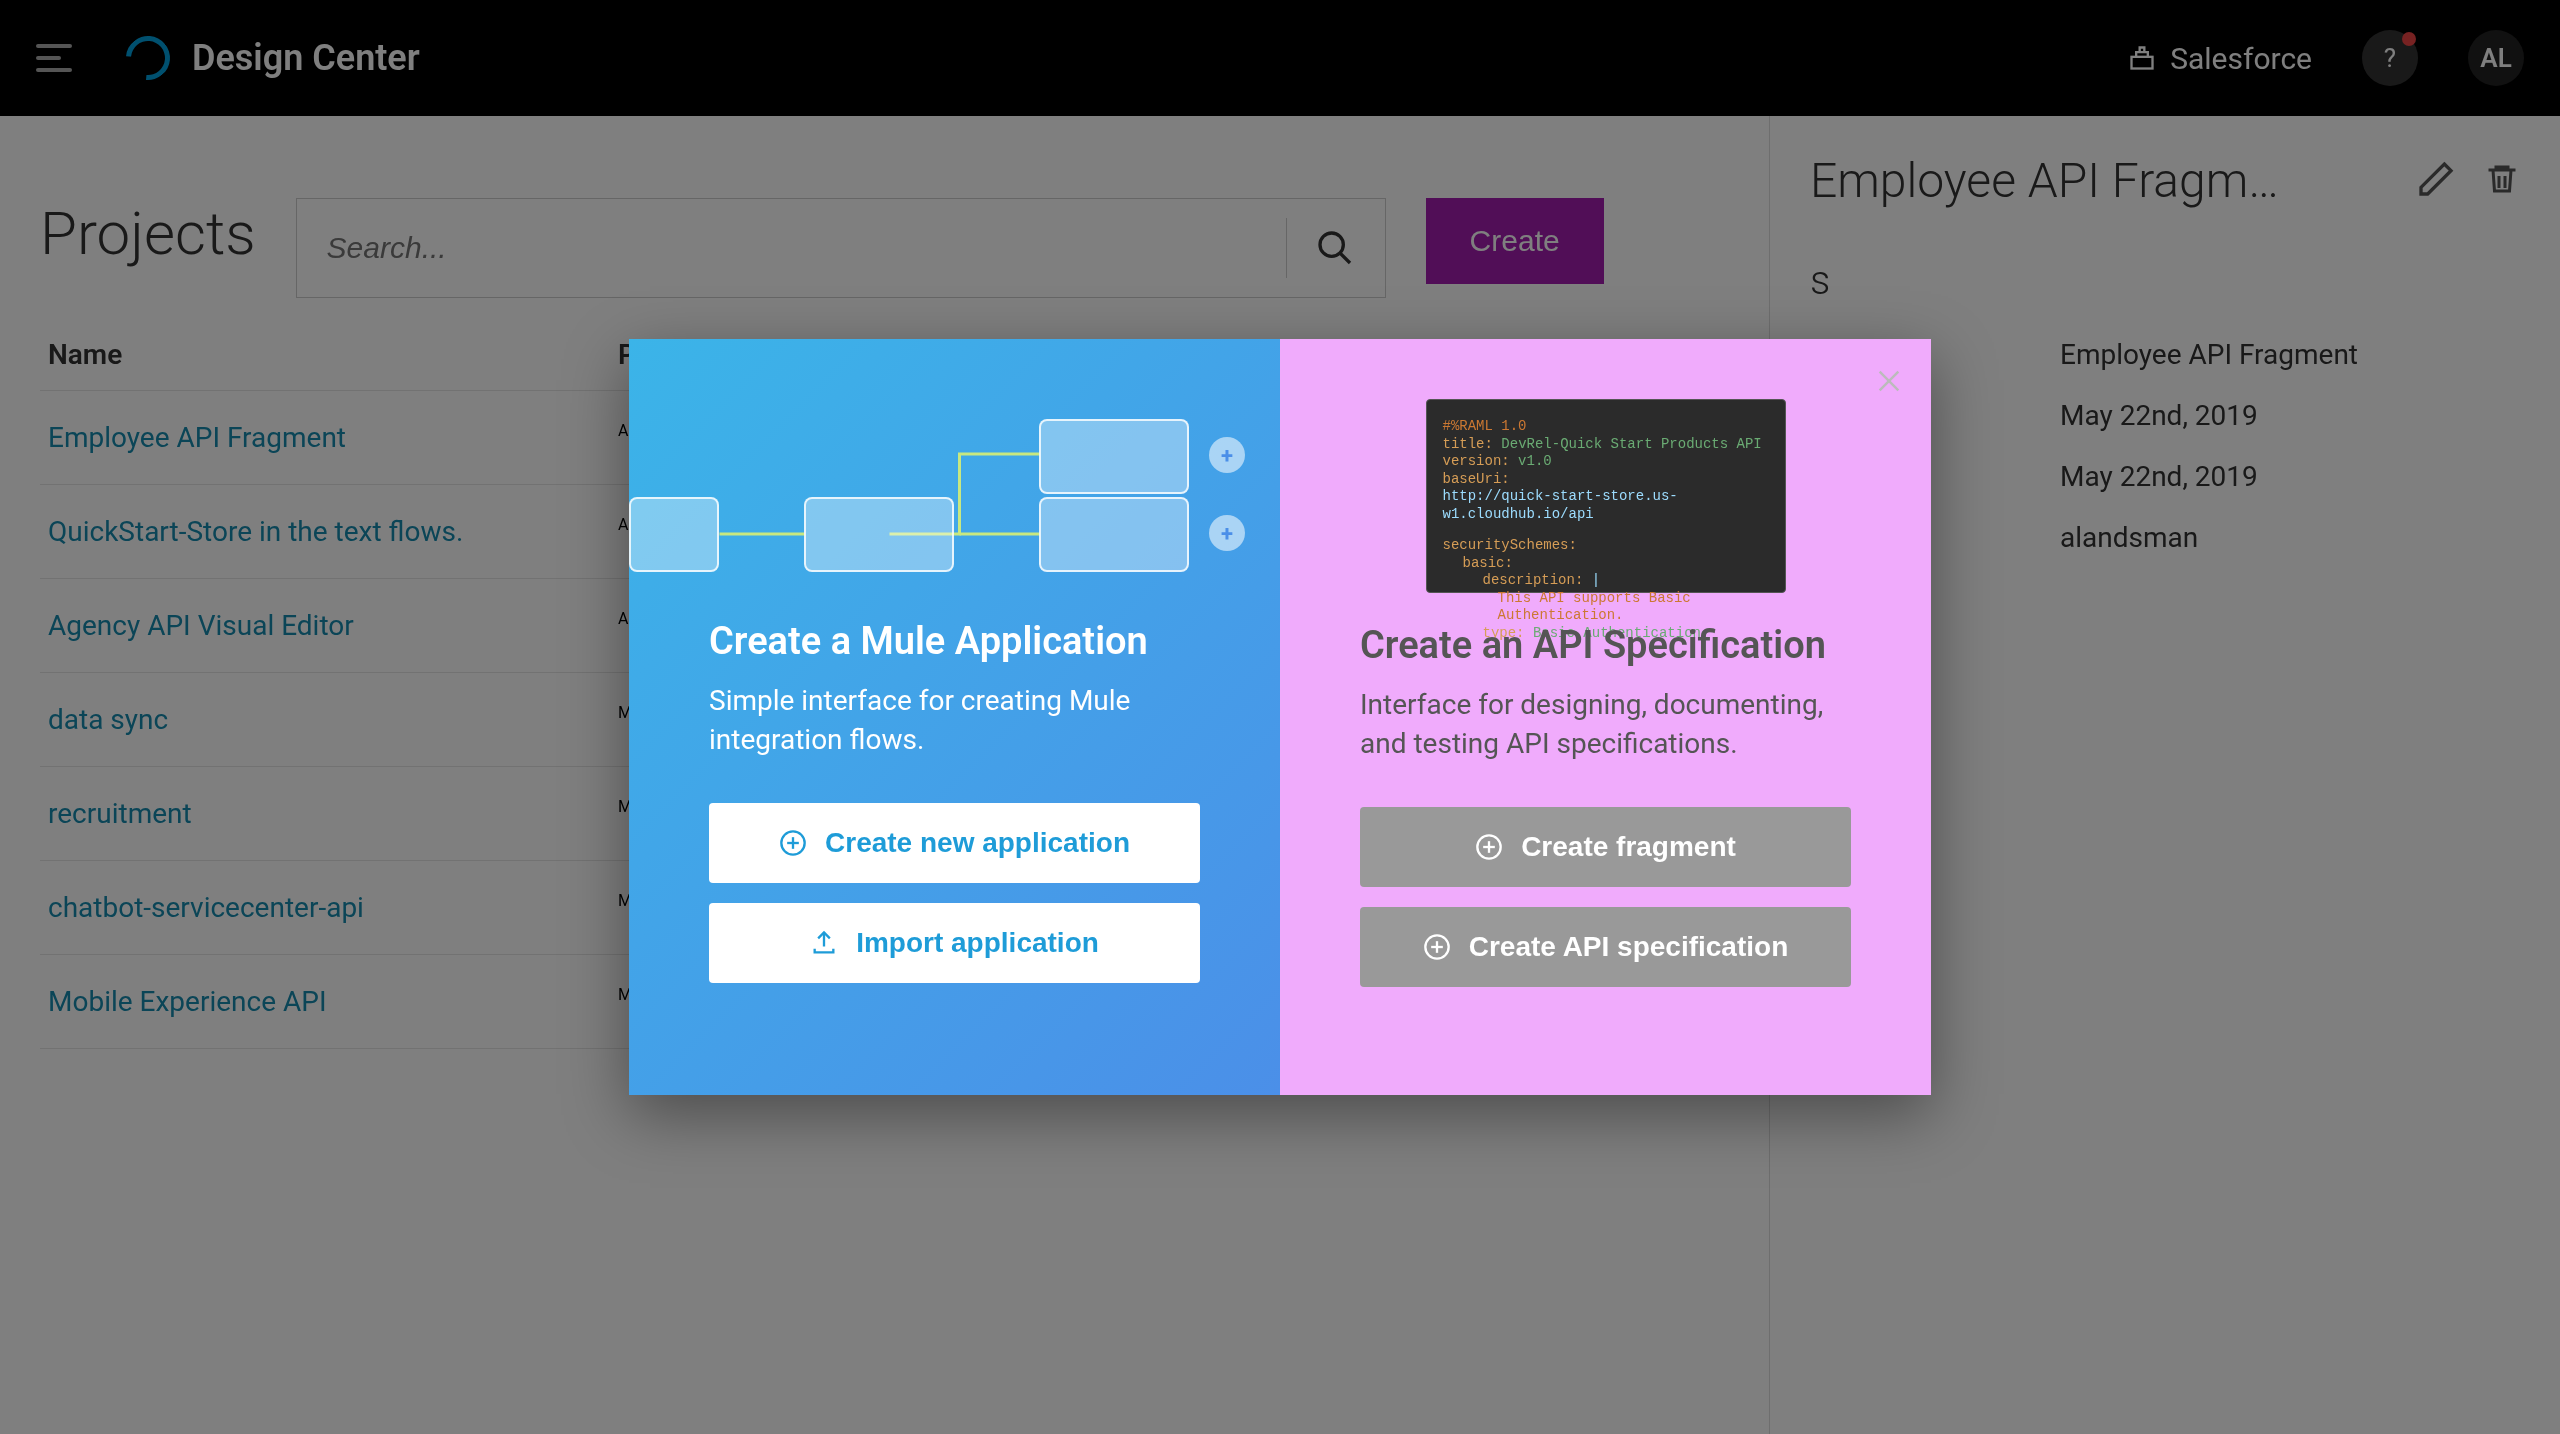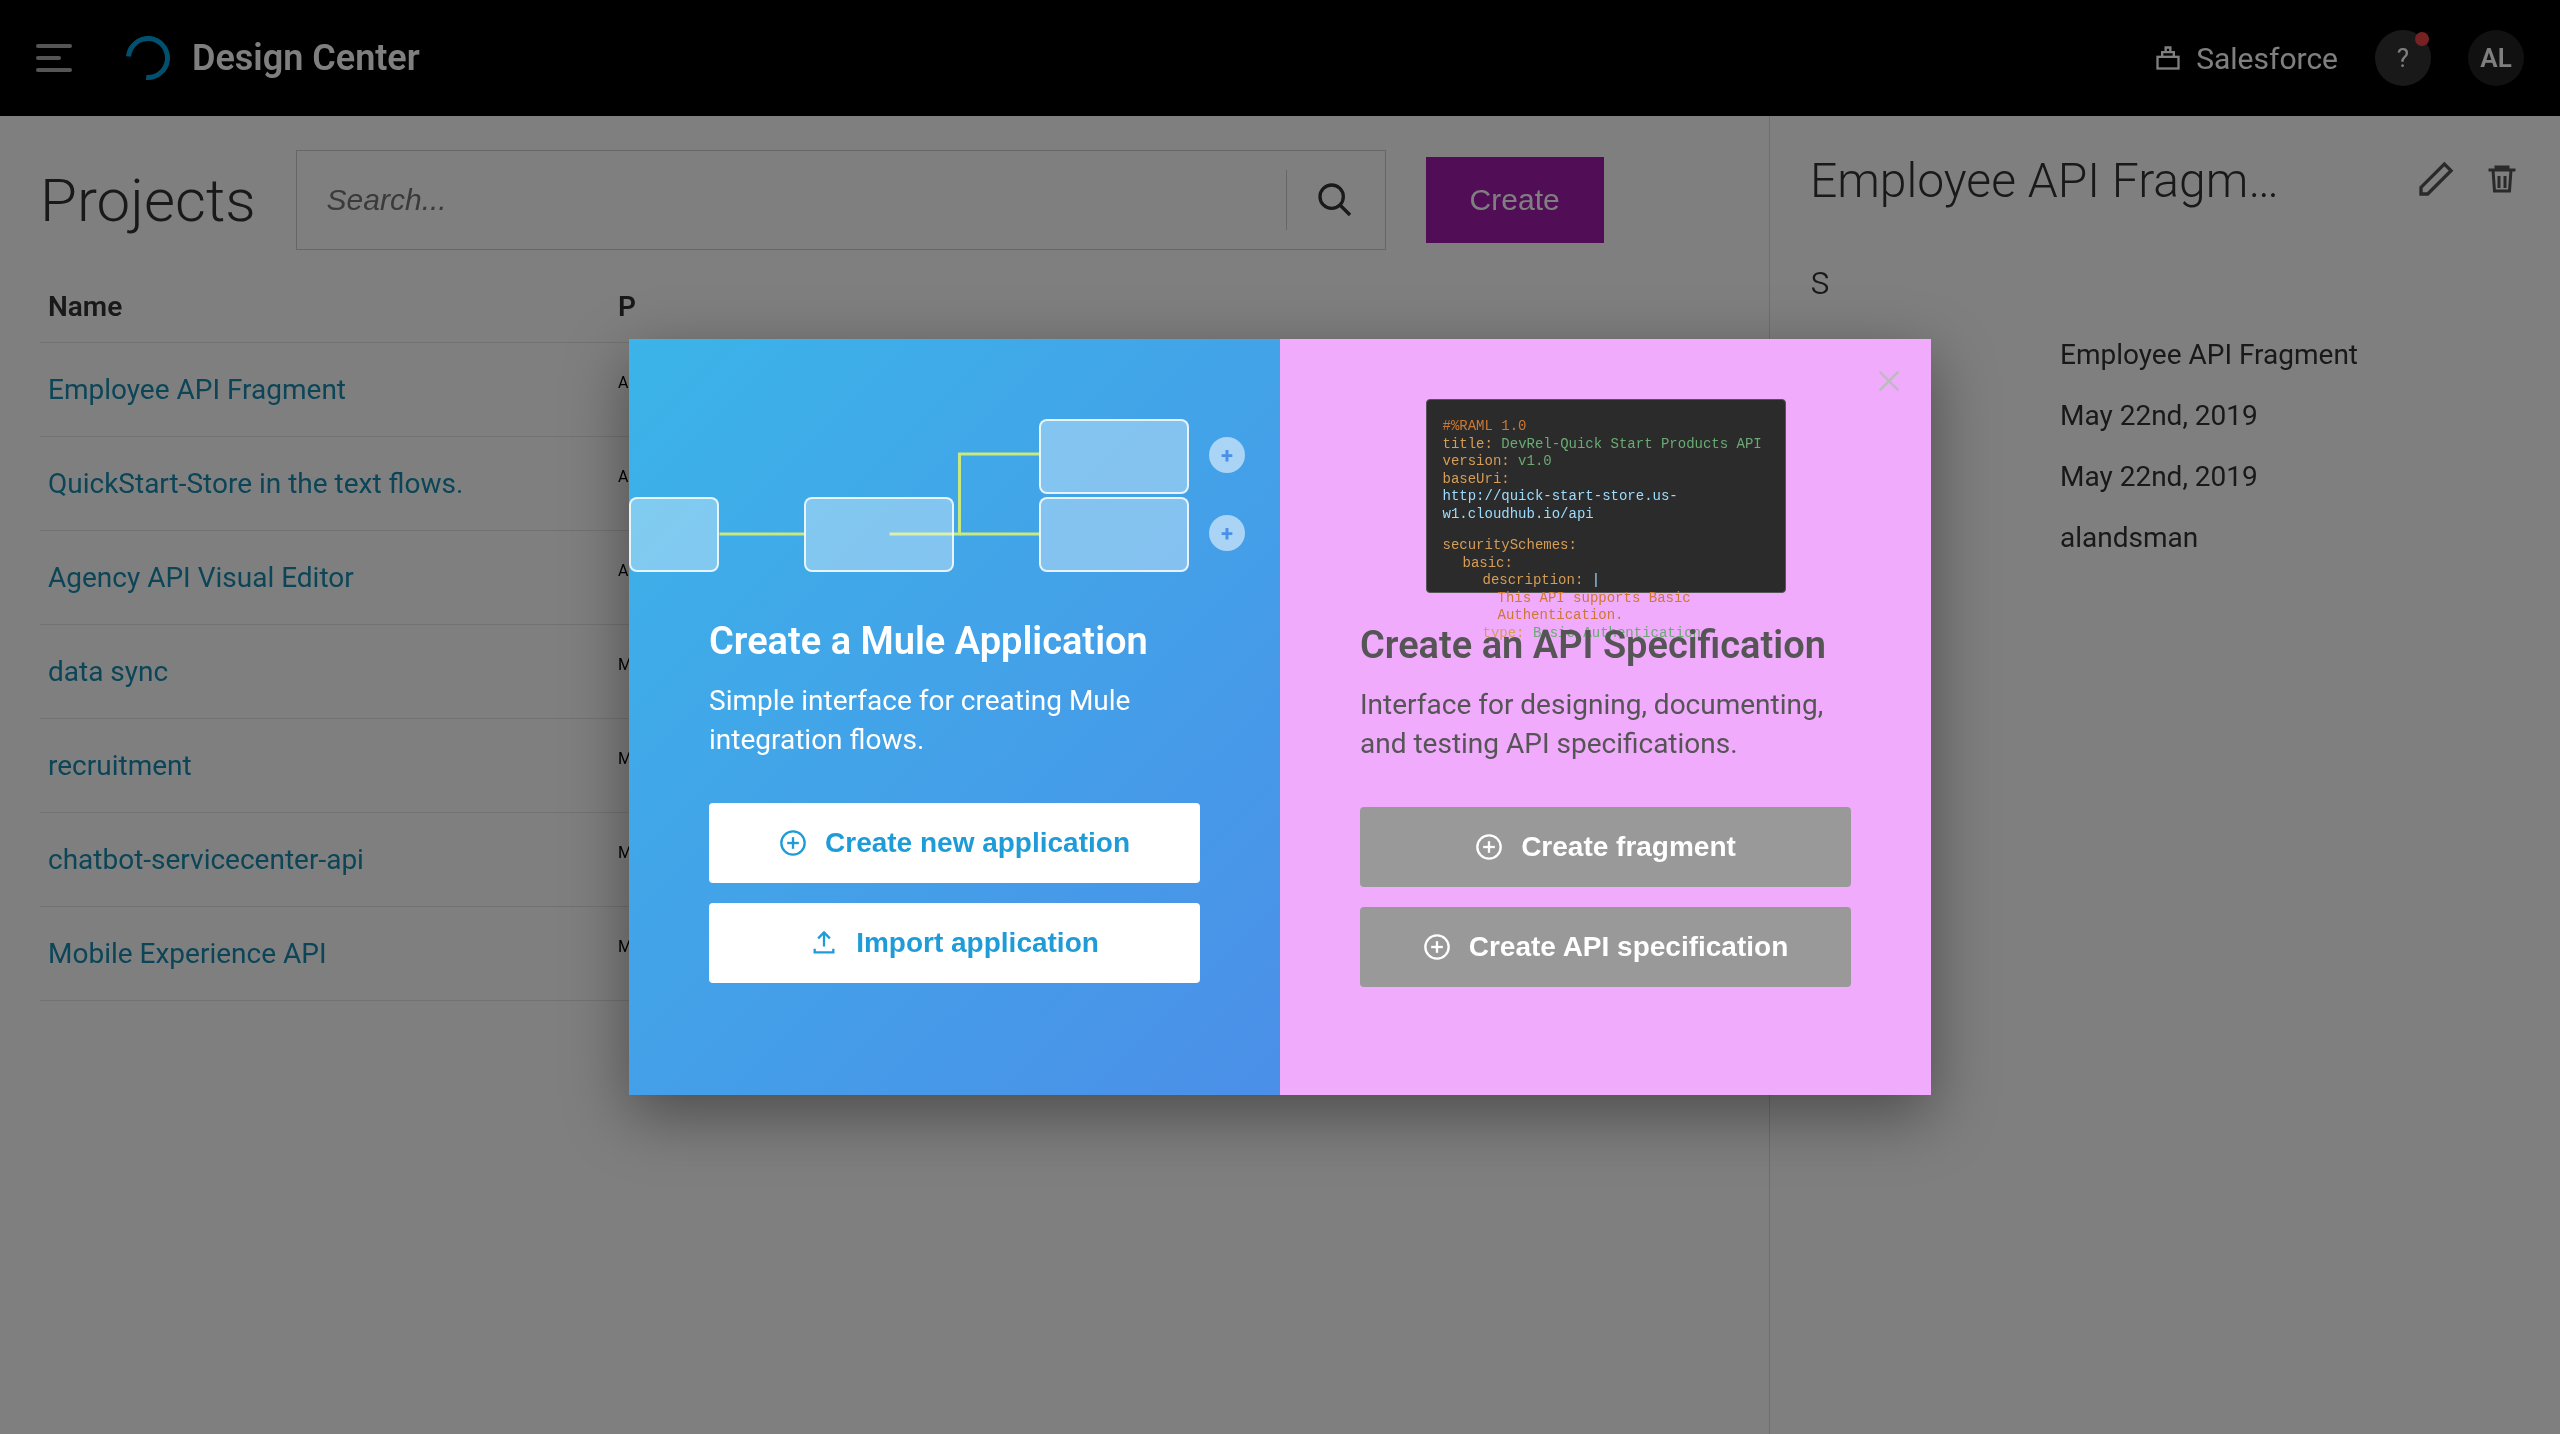--- a/index.html
+++ b/index.html
@@ -30,36 +30,36 @@
   margin-left: 54px;
   display: flex; align-items: center; gap: 22px;
 }
 .logo-icon {
   width: 44px; height: 44px; border: 5px solid #00A0DF; border-radius: 50%;
   border-left-color: transparent;
   transform: rotate(-40deg);
 }
 .logo-text { font-size: 36px; font-weight: 600; }
 .header-right {
-  margin-left: auto; display: flex; align-items: center; gap: 37px;
+  margin-left: auto; display: flex; align-items: center; gap: 50px;
 }
 .sf-link { display:flex; align-items:center; gap:14px; font-size:30px; }
 .help-btn {
   width:56px; height:56px; border-radius:50%; background:#333;
   display:flex; align-items:center; justify-content:center; font-size:26px;
   position:relative;
 }
 .help-btn::after{content:''; position:absolute; top:2px; right:2px; width:14px; height:14px; background:#e44; border-radius:50%;}
 .avatar {
   width:56px; height:56px; border-radius:50%; background:#222;
   display:flex; align-items:center; justify-content:center; font-size:26px; font-weight:600;
 }
 .content { display:flex; height: calc(100% - 116px); }
 .main { flex:1; padding: 34px 40px; border-right:1px solid #ddd; }
-.main-top { display:flex; align-items:center; gap:40px; margin-bottom:40px; }
+.main-top { display:flex; align-items:flex-start; gap:40px; margin-bottom:40px;margin-top:48px; }
 .page-title { font-size:60px; font-weight:300; color:#333; }
 .search-wrap {
   flex:1; max-width:1090px; height:100px; border:1px solid #ccc;
   display:flex; align-items:center; padding:0 30px;
 }
 .search-wrap input {
   flex:1; border:none; outline:none; font-size:30px; font-style:italic; color:#999;
 }
 .search-icon { border-left:1px solid #ccc; padding-left:28px; height:60px; display:flex; align-items:center;}
 .create-btn {

